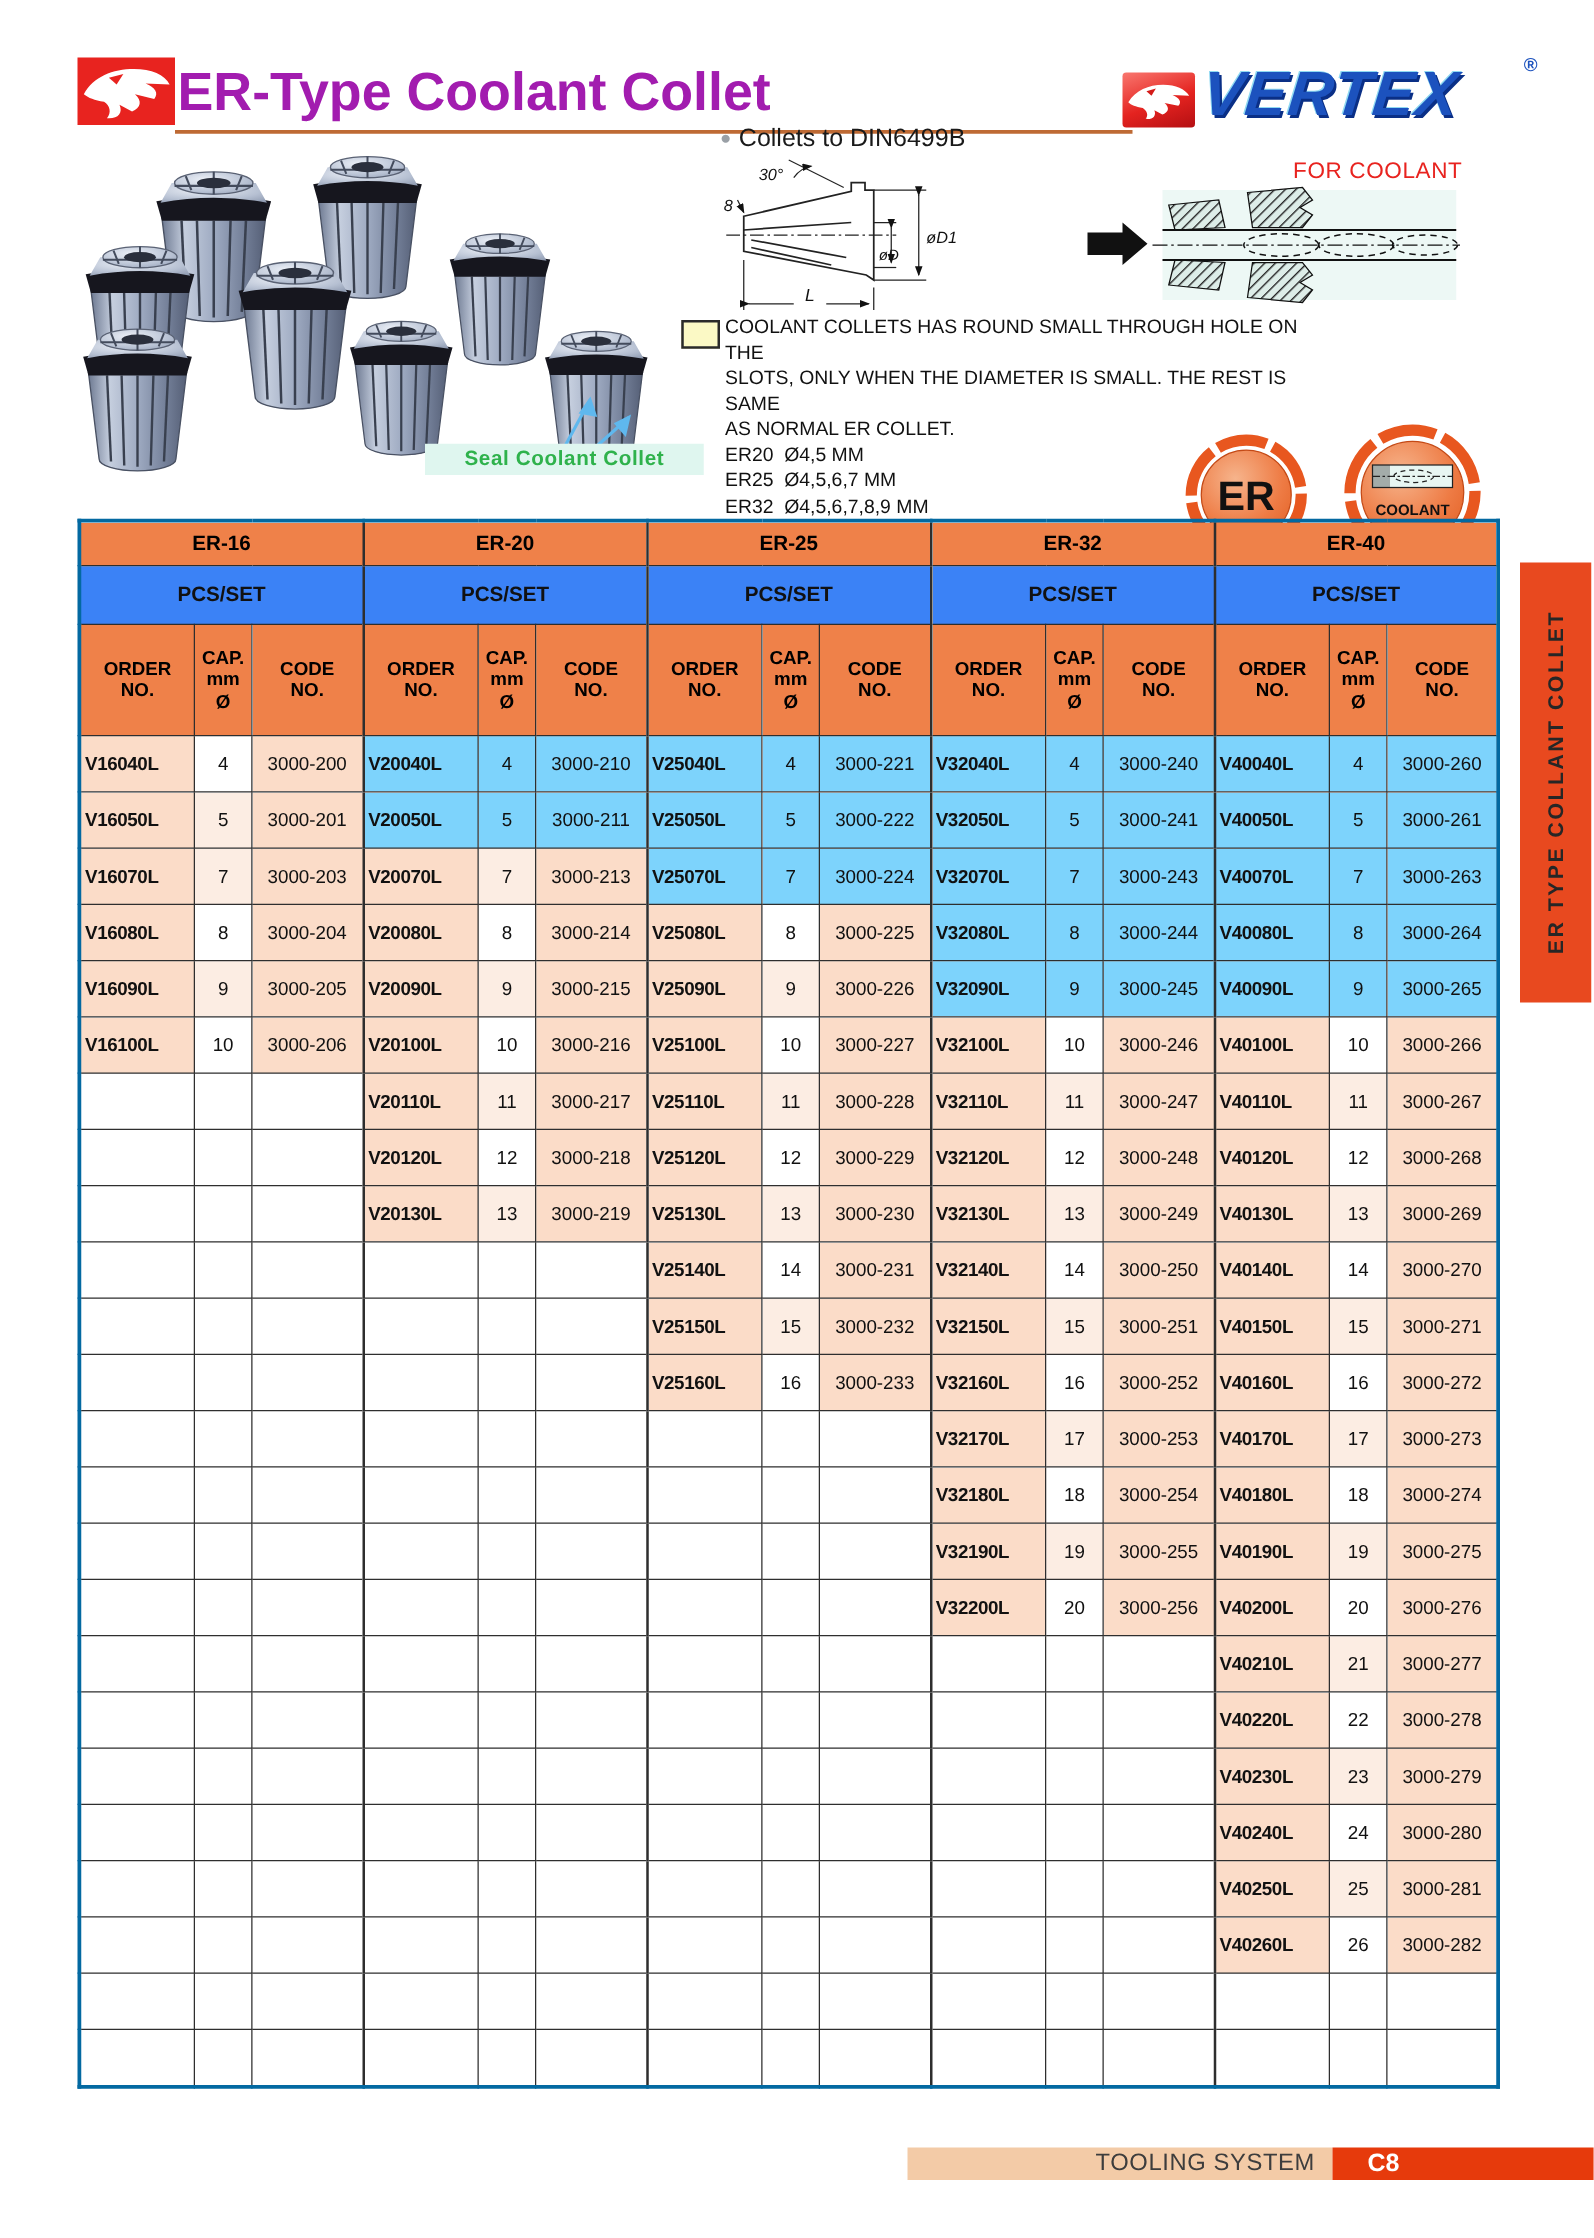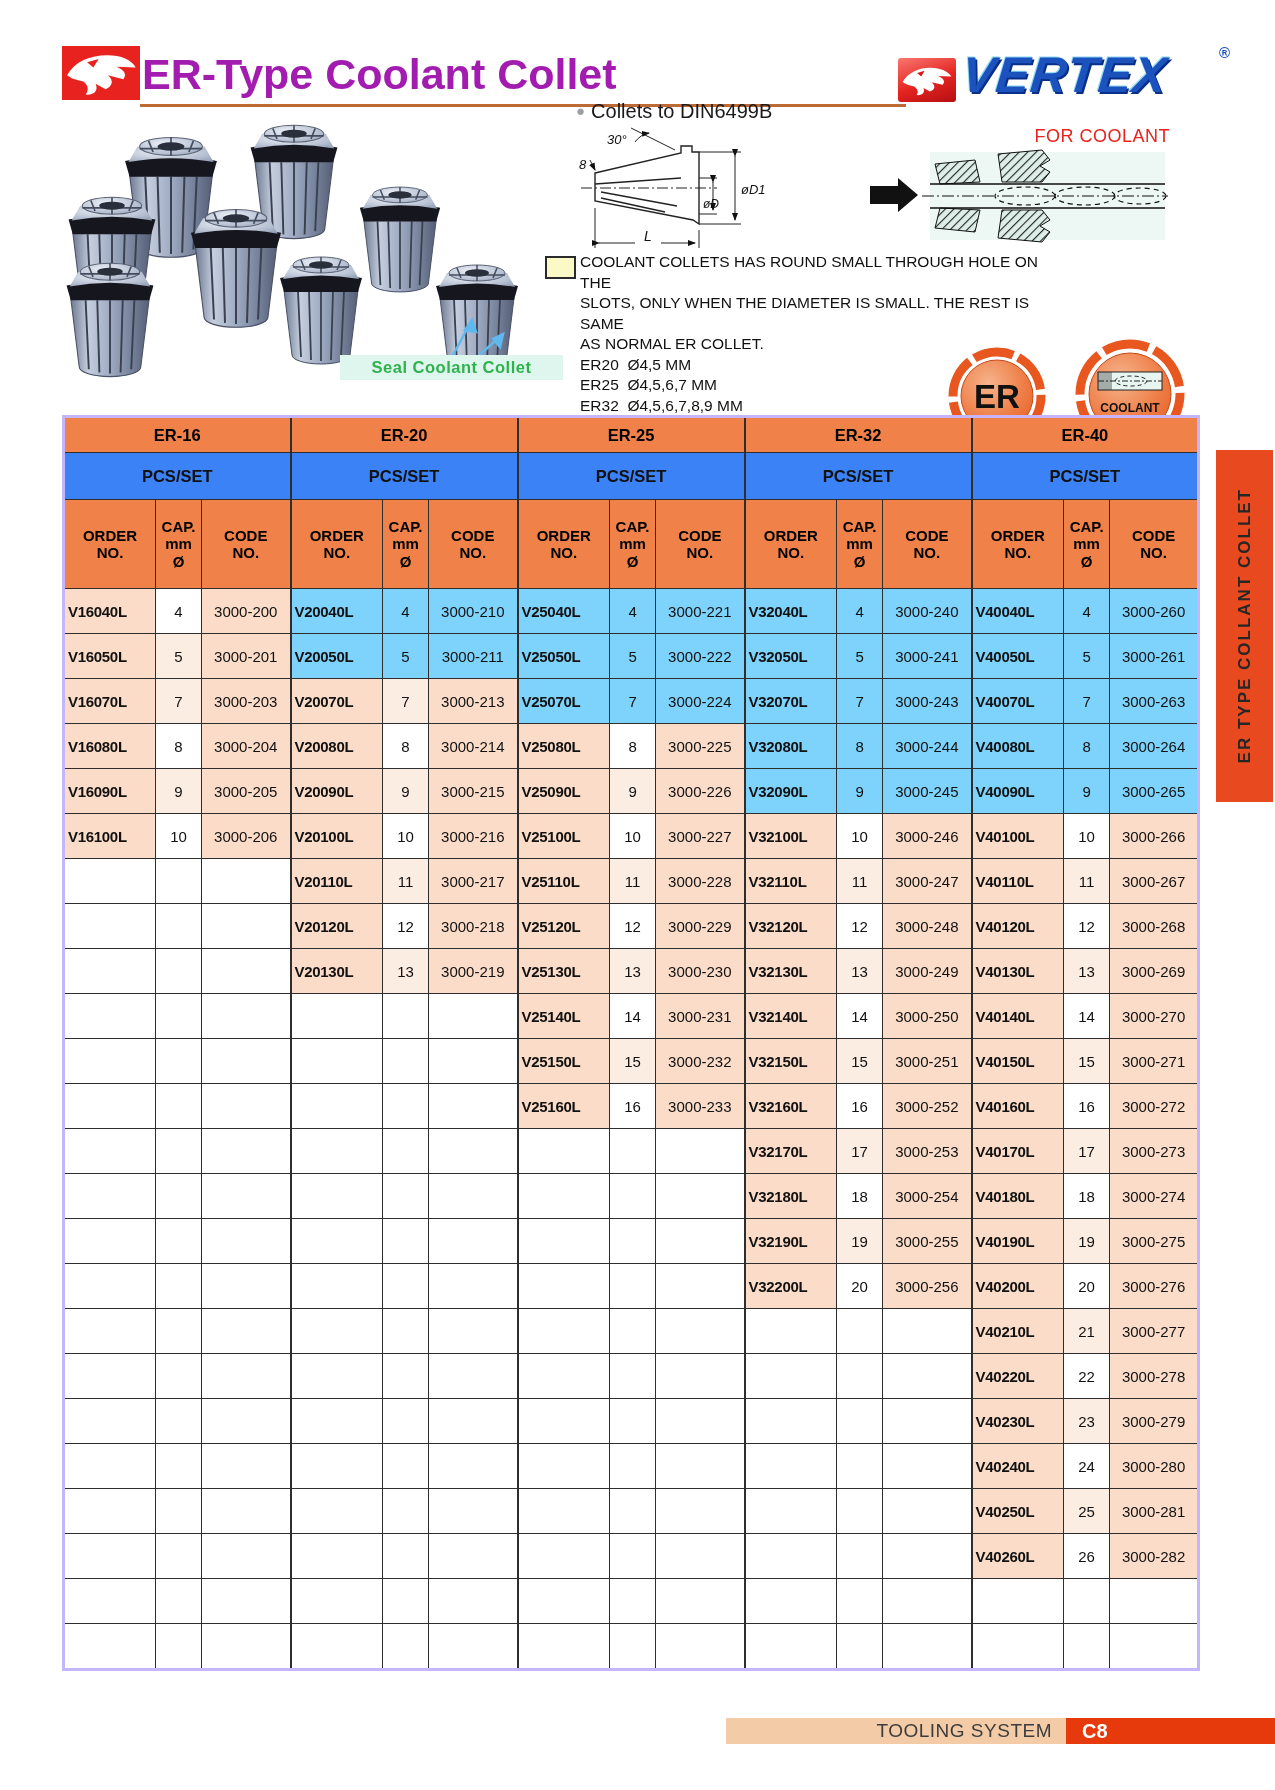--- a/index.html
+++ b/index.html
@@ -34,40 +34,40 @@
   
   #note-legend{left:545px;top:256px;width:27px;height:19px;background:#FBF9C5;border:2px solid #2a2a2a;}
   #note-block{left:580px;top:252px;width:490px;font-size:15.5px;line-height:20.5px;color:#111;}
   #note-block .sz{white-space:pre;}
 
   
   #badges-svg{left:935px;top:334px;}
 
   
   #spec-table{position:absolute;left:62px;top:415px;width:1134px;border-collapse:collapse;table-layout:fixed;
-    border:3px solid #c4b5fd;font-family:"Liberation Sans",sans-serif;}
+    border:3px solid #0369a1;font-family:"Liberation Sans",sans-serif;}
   #spec-table th,#spec-table td{border:1px solid #2e2e2e;padding:0;text-align:center;overflow:hidden;white-space:nowrap;}
   #spec-table .gsep{border-left-width:2.5px;}
   #spec-table .g-head{background:#EF8149;font-size:16.5px;font-weight:bold;height:34px;color:#000;}
   #spec-table .pcs{background:#3b82f6;font-size:16.5px;font-weight:bold;height:46px;}
   #spec-table .col-h{background:#EF8149;font-size:15px;font-weight:bold;height:88px;line-height:1.15;color:#000;}
   #spec-table td{font-size:15px;height:44px;}
   #spec-table .ord{font-weight:bold;text-align:left;padding-left:3px;letter-spacing:-.3px;}
   .c-pnk{background:#FBDCC8;}
   .c-pnk2{background:#FCEDE3;}
   .c-wht{background:#FFFFFF;}
   .c-yel{background:#7dd3fc;}
 
   
   #side-tab{left:1216px;top:450px;width:57px;height:352px;background:#E8491F;display:flex;align-items:center;justify-content:center;}
   #side-tab span{writing-mode:vertical-rl;transform:rotate(180deg);font-size:17px;font-weight:bold;letter-spacing:2px;color:#262626;white-space:nowrap;}
   #footer-bar{left:726px;top:1718px;width:340px;height:26px;background:#F3CBA7;}
   #footer-bar span{display:block;text-align:right;padding-right:14px;font-size:19px;font-weight:normal;color:#3d3d3d;line-height:26px;letter-spacing:.5px;}
   #footer-page{left:1066px;top:1718px;width:209px;height:26px;background:#E63A0C;}
-  #footer-page span{display:block;padding-left:16px;font-size:20px;font-weight:bold;color:#fff;line-height:26px;}
+  #footer-page span{display:block;padding-left:28px;font-size:20px;font-weight:bold;color:#fff;line-height:26px;}
 </style>
 </head>
 <body>
 
 <div class="abs" id="logo-box">
   <svg width="78" height="54" viewBox="0 0 100 70">
     <path fill="#fff" d="M6 38 C16 20 36 12 58 12 C76 12 90 18 95 28 L70 27 C80 31 84 37 79 43 L59 38 C67 45 65 52 56 56 L43 49 C47 58 41 64 30 63 C35 57 33 50 27 46 C17 44 11 42 6 38 Z"></path>
     <path fill="#E8231F" d="M32 21 L47 17 L40 28 Z"></path>
   </svg>
 </div>

